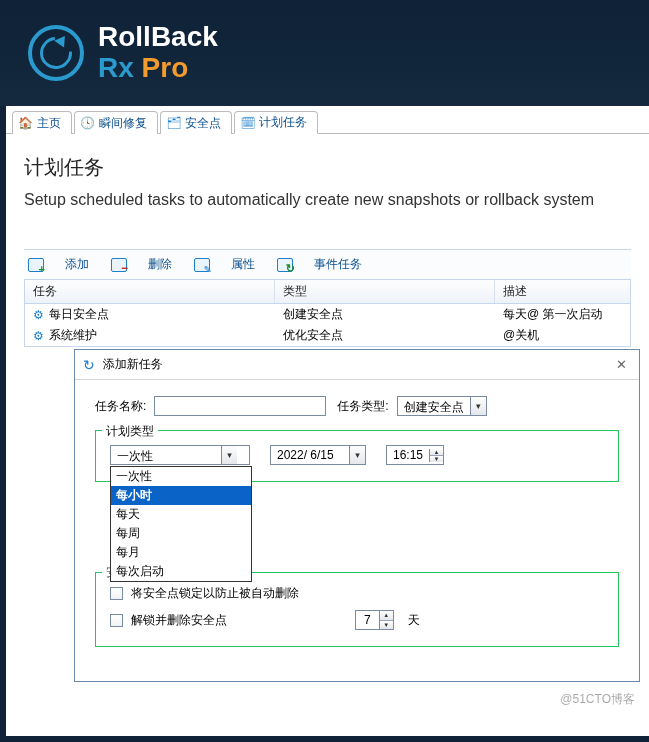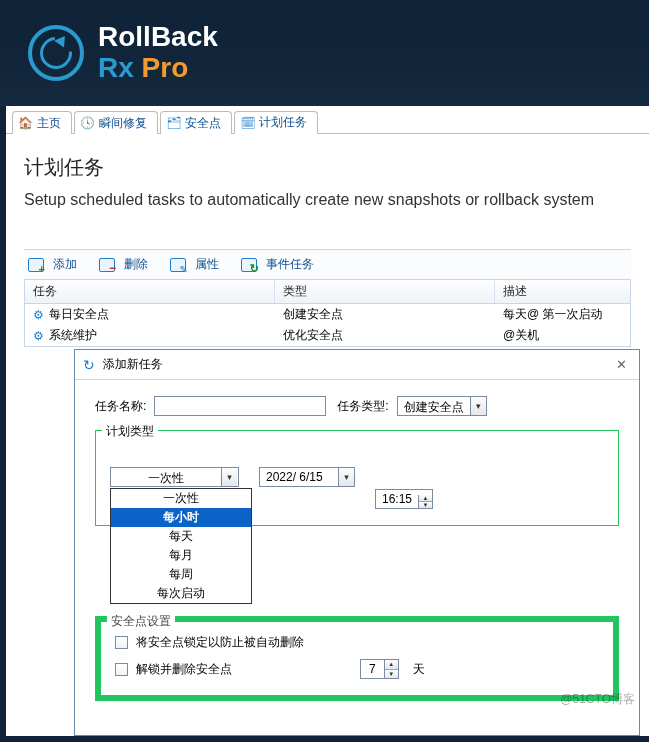--- a/index.html
+++ b/index.html
@@ -113,21 +113,21 @@
   .toolbar {
     margin-top: 40px;
     border-top: 1px solid #c7d6ea;
     border-bottom: 1px solid #c7d6ea;
     padding: 6px 4px;
     display: flex;
     gap: 22px;
     background: #fbfcfe;
   }
   .tbtn {
-    display: flex; align-items: center; gap: 9px;
+    display: flex; align-items: center; gap: 21px;
     color: #0b4f8e;
     font-size: 12px;
     cursor: pointer;
   }
   .tbtn .ico {
     width: 16px; height: 14px;
     border: 1px solid #1d7fcc;
     border-radius: 2px;
     position: relative;
     background: #eaf4fc;
@@ -216,29 +216,28 @@
     margin-top: 4px;
     position: relative;
   }
   .fieldset-legend {
     position: absolute;
     top: -8px; left: 6px;
     background: #fff;
     padding: 0 4px;
   }
   .sched-row { display: flex; align-items: center; gap: 20px; flex-wrap: wrap; }
-  .schedtype-select { width: 129px; position: relative; text-align: center; }
+  .schedtype-select { width: 140px; position: relative; }
   .schedtype-select .selval { min-width: 110px; }
   .date-select .selval { min-width: 78px; }
   .time-spinner {
     display: inline-flex;
     border: 1px solid #7a8aa0;
     height: 20px;
-    align-items: flex-end;
-    margin-top: 44px;
+    align-items: center;
   }
   .time-spinner .tval { padding: 2px 6px; }
   .spin {
     width: 14px;
     display: flex; flex-direction: column;
     border-left: 1px solid #7a8aa0;
   }
   .spin > div {
     flex: 1;
     background: linear-gradient(#fdfdfd, #e4e7eb);
@@ -258,21 +257,21 @@
   .dropdown-list .opt {
     padding: 1px 5px;
     cursor: pointer;
   }
   .dropdown-list .opt.selected {
     background: #0a63c6;
     color: #ffffff;
     font-weight: bold;
   }
   .fieldset2 {
-    border: 6px solid #22c55e;
+    border: 1px solid #22c55e;
     margin-top: 90px;
     padding: 8px 14px 12px 14px;
     position: relative;
   }
   .fieldset2-legend {
     position: absolute;
     top: -9px; left: 6px;
     background: #fff;
     padding: 0 4px;
     color: #444;
@@ -413,22 +412,22 @@
 
         <div class="sched-row">
           <div class="selectbox schedtype-select">
             <div class="selval">一次性</div>
             <div class="selbtn"></div>
 
             <div class="dropdown-list">
               <div class="opt">一次性</div>
               <div class="opt selected">每小时</div>
               <div class="opt">每天</div>
+              <div class="opt">每周</div>
               <div class="opt">每月</div>
-              <div class="opt">每周</div>
               <div class="opt">每次启动</div>
             </div>
           </div>
 
           <div class="selectbox date-select">
             <div class="selval">2022/ 6/15</div>
             <div class="selbtn"></div>
           </div>
 
           <div class="time-spinner">

